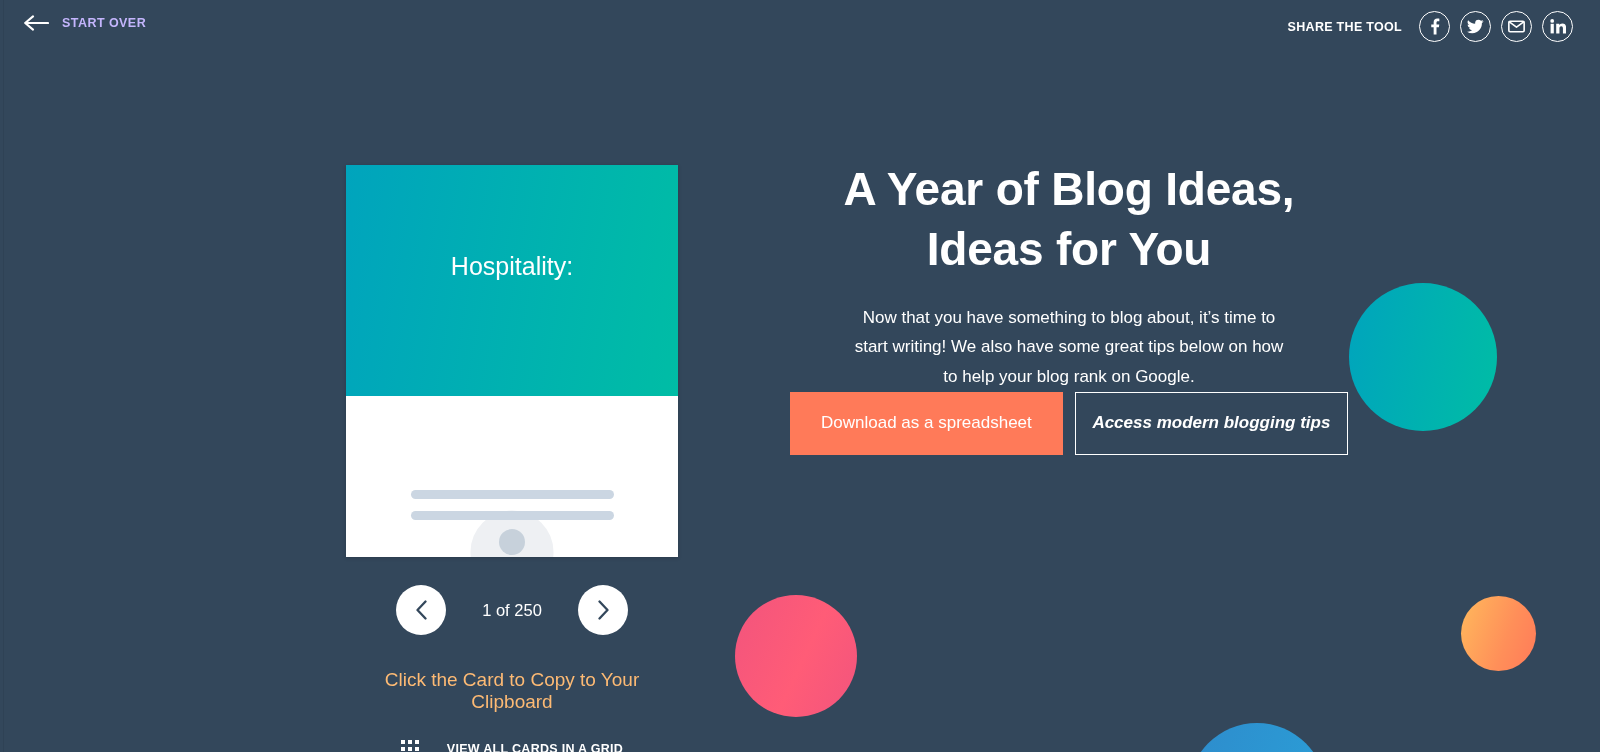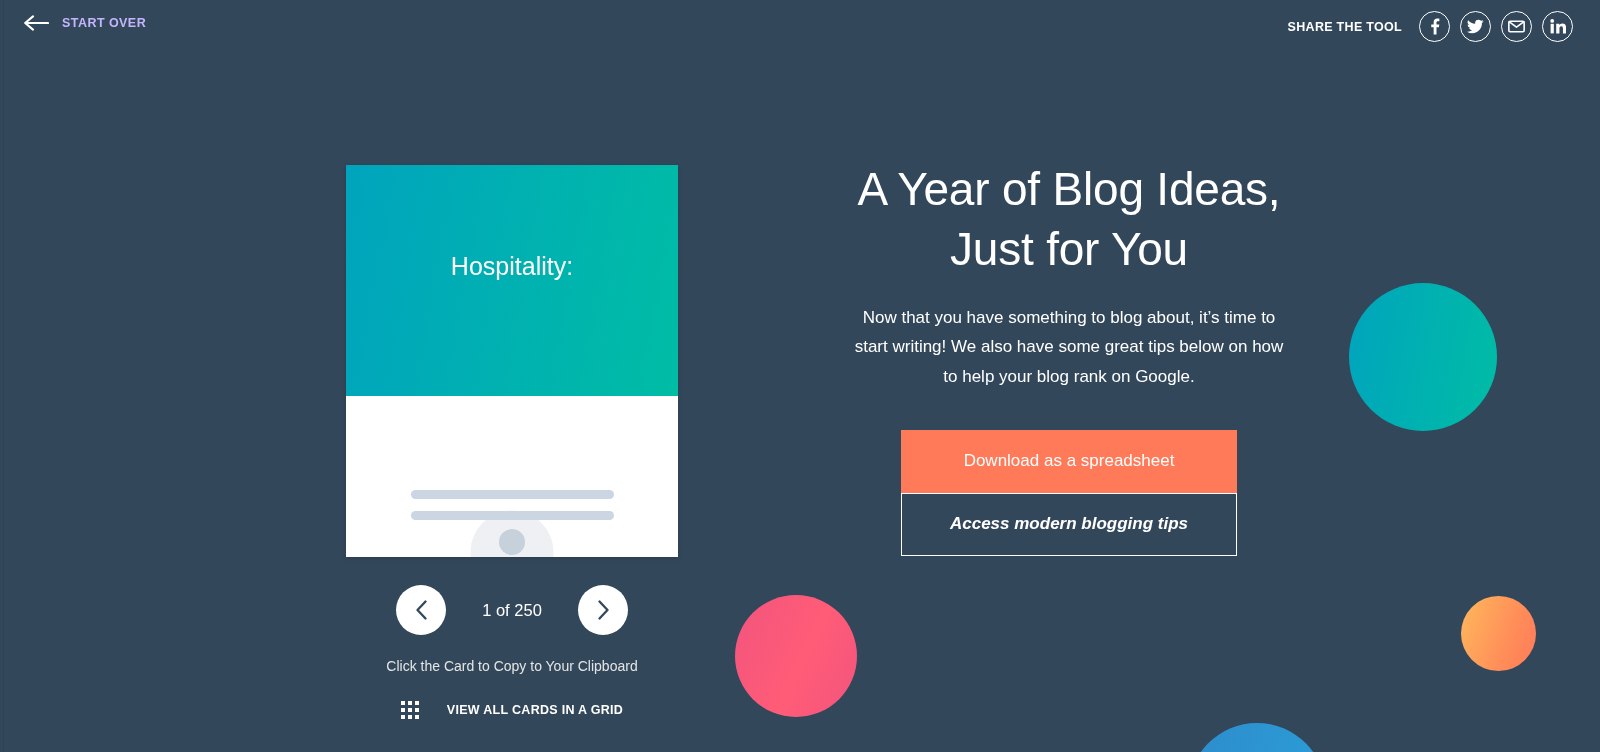--- a/index.html
+++ b/index.html
@@ -193,25 +193,25 @@
   }
   .nav-btn svg { display: block; }
   .counter {
     color: #ffffff;
     font-size: 16.5px;
     white-space: nowrap;
     min-width: 70px;
     text-align: center;
   }
   .copy-hint {
-    margin-top: 23px;
+    margin-top: 34px;
     width: 332px;
     text-align: center;
-    color: #e5e5e5;
-    font-size: 14px;
+    color: #fdba74;
+    font-size: 19px;
   }
   .grid-link {
     margin-top: 27px;
     width: 332px;
     display: flex;
     align-items: center;
     justify-content: center;
     gap: 28px;
     cursor: pointer;
   }
@@ -239,36 +239,36 @@
     position: absolute;
     left: 790px; top: 160px;
     width: 558px;
     text-align: center;
     z-index: 3;
   }
   .hero-title {
     margin: 0;
     color: #ffffff;
     font-size: 46px;
-    font-weight: normal;
+    font-weight: bold;
     line-height: 1.3;
     letter-spacing: -.2px;
   }
   .hero-sub {
     margin: 23px auto 0;
     width: 446px;
     color: #ffffff;
     font-size: 17px;
     line-height: 1.75;
   }
   .cta-wrap {
-    margin-top: 38px;
-    display: flex;
-    flex-direction: column;
-    align-items: center;
+    display: flex;
+    flex-direction: row;
+    align-items: center;
+    gap: 12px;
   }
   .btn-primary {
     width: 336px;
     height: 63px;
     background: #ff7a59;
     color: #ffffff;
     border: none;
     font-family: inherit;
     font-size: 17px;
     cursor: pointer;
@@ -410,21 +410,21 @@
         <i></i>
         <i></i>
     </span>
     <span class="grid-link-label">VIEW ALL CARDS IN A GRID</span>
   </div>
 </div>
 
 <div class="hero">
   <h1 class="hero-title">
     <span>A Year of Blog Ideas,</span><br>
-    <span>Just for You</span>
+    <span>Ideas for You</span>
   </h1>
 
   <p class="hero-sub">Now that you have something to blog about, it’s time to start writing! We also have some great tips below on how to help your blog rank on Google.</p>
 
   <div class="cta-wrap">
     <button class="btn-primary">Download as a spreadsheet</button>
     <button class="btn-secondary">Access modern blogging tips</button>
   </div>
 </div>
 

